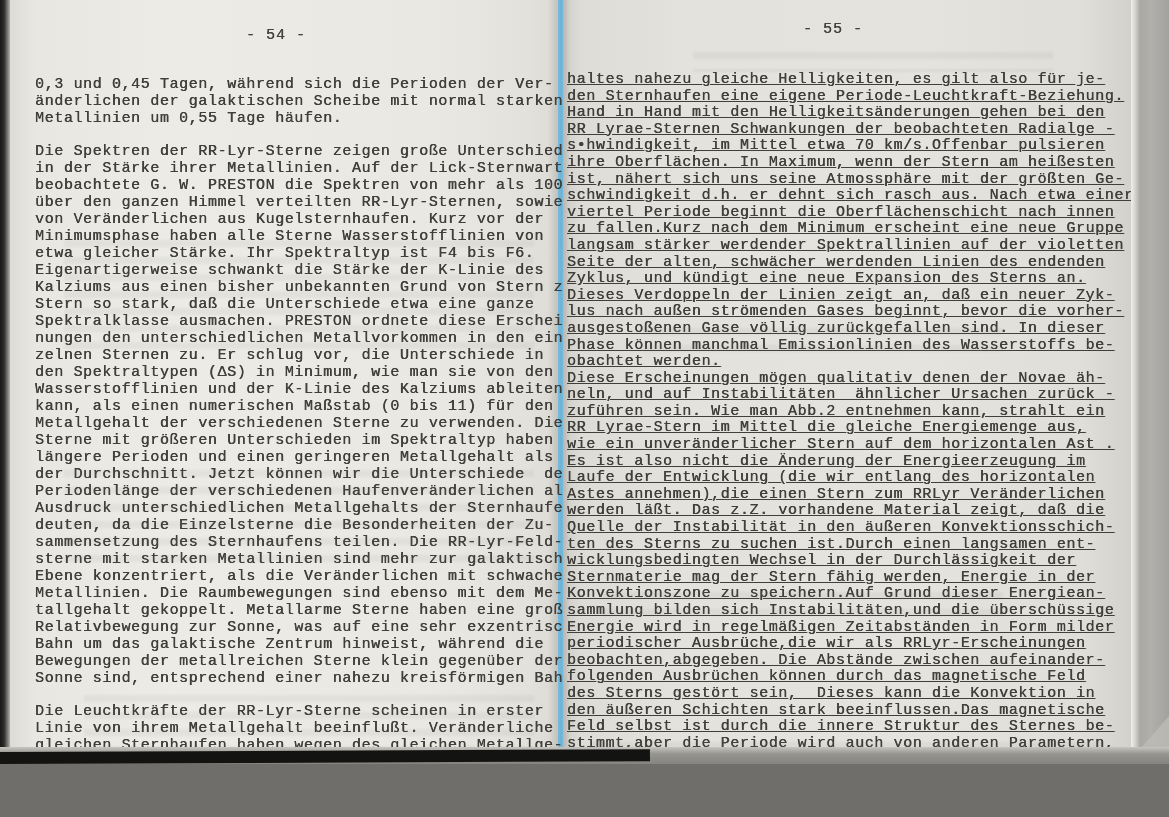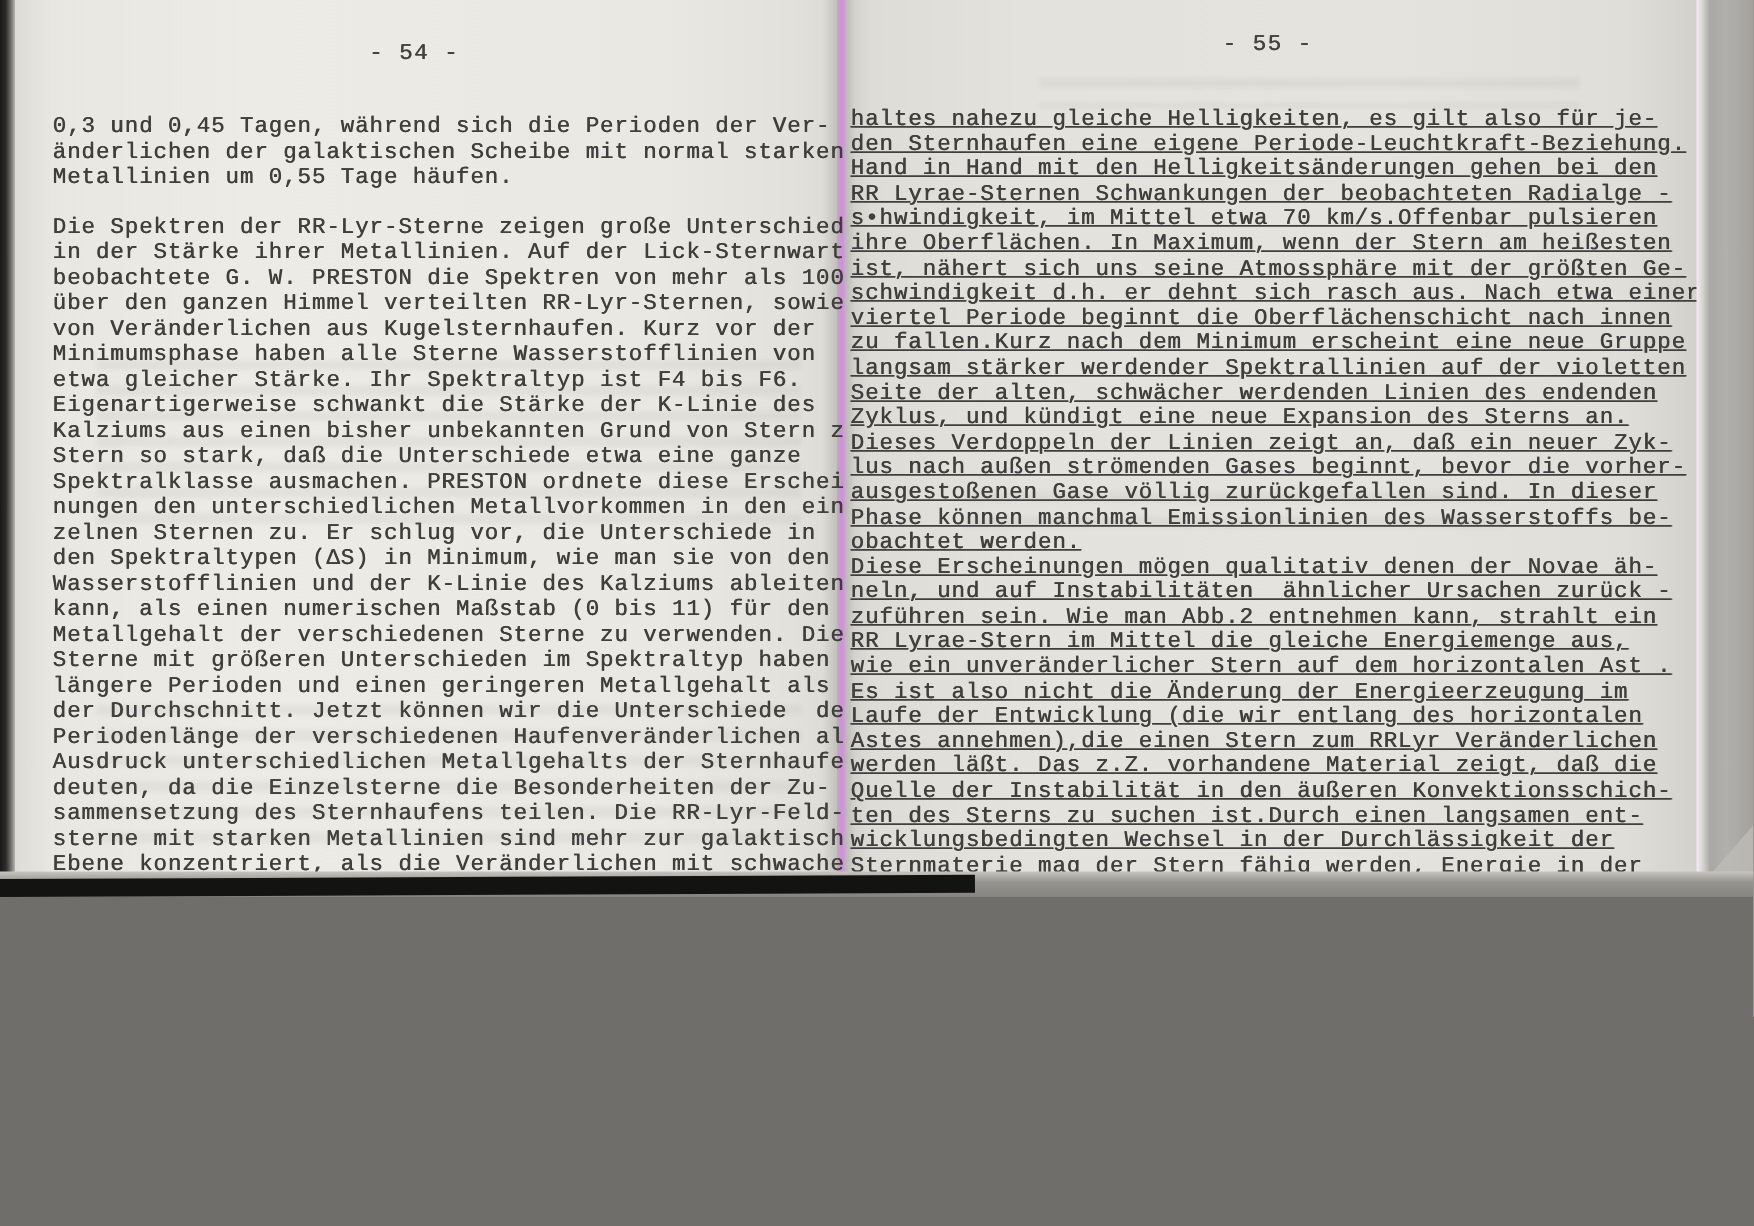--- a/index.html
+++ b/index.html
@@ -1,37 +1,37 @@
 <!DOCTYPE html>
 <html><head>
 <meta charset="utf-8">
 <style>
   html,body{margin:0;padding:0;background:#6f6e6a;}
   .scan{
-    position:relative;width:1169px;height:598px;overflow:hidden;
-    background:#f0abfc;
+    position:relative;width:1169px;height:764px;overflow:hidden;
+    background:#7dd3fc;
     font-family:"Liberation Mono","DejaVu Sans Mono",monospace;
   }
   
   .page{position:absolute;top:0;}
   .page-left{
     left:9px;width:549px;height:803px;
     background:linear-gradient(90deg,#dddbd6 0,#e9e7e2 26px,#ecebe6 160px,#eae8e3 430px,#e3e1dc 520px,#dcdad5 549px);
   }
   .page-right{
     left:563px;width:568px;height:797px;
     background:linear-gradient(90deg,#cfcdc8 0,#dedcd7 18px,#e4e2dd 120px,#e5e3de 360px,#e0ded9 520px,#d3d1cc 568px);
   }
   .page-num{
     position:absolute;
     color:#43423f;font-size:15px;letter-spacing:1px;
     text-shadow:0.3px 0 0 currentColor;
   }
   .page-left .page-num{top:27px;left:237px;}
-  .page-right .page-num{top:21px;left:240px;margin-left:12px;}
+  .page-right .page-num{top:21px;left:240px;}
   .body-text{position:absolute;color:#403f3c;}
   .page-left .body-text{top:76px;left:26px;}
   .page-right .body-text{top:72px;left:4px;text-decoration:underline;}
   .para{
     white-space:pre;margin:0 0 16px 0;
     font-size:15px;letter-spacing:0.6px;line-height:17px;
     text-shadow:0.35px 0 0 currentColor;
     filter:blur(0.15px);
   }
   .page-right .para{line-height:16.6px;}

